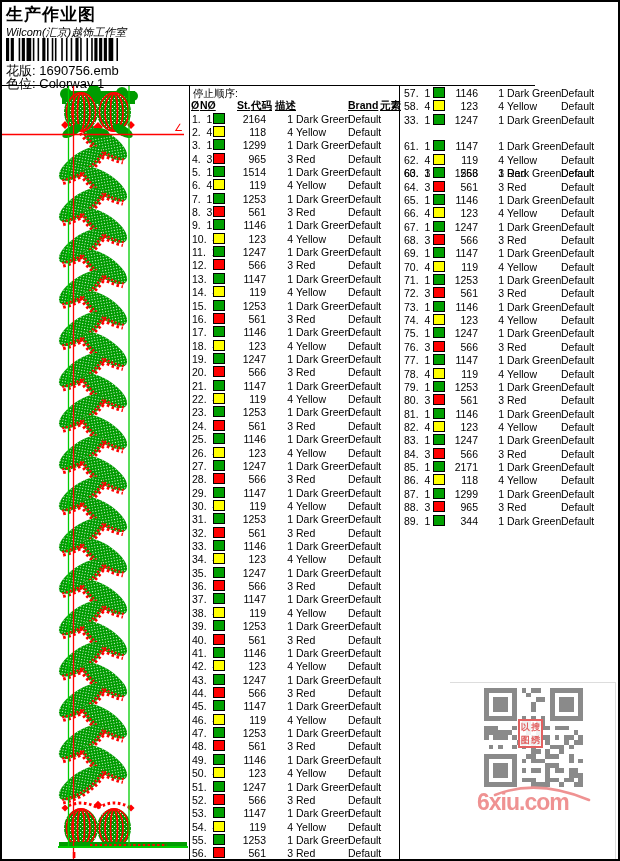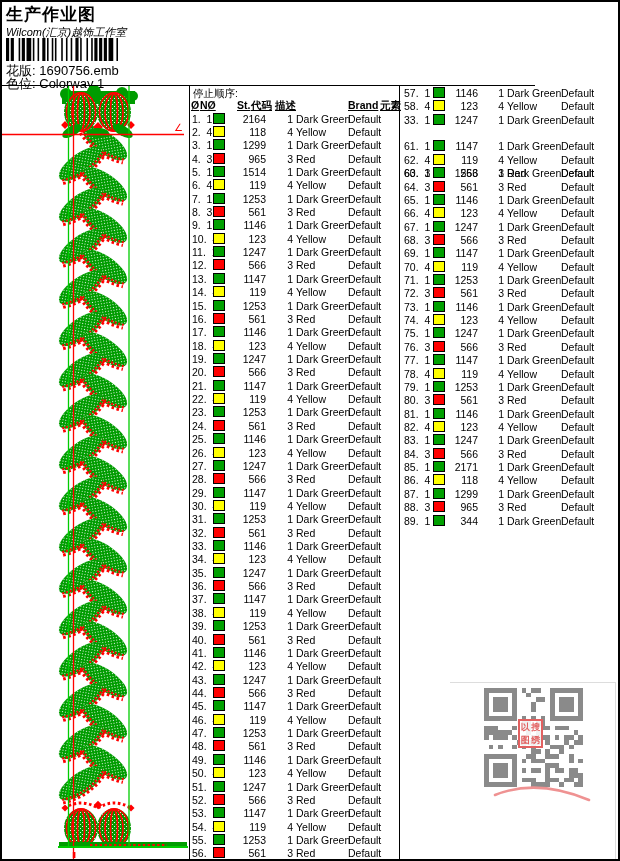--- a/index.html
+++ b/index.html
@@ -1187,17 +1187,18 @@
       <rect x="1" y="15" width="5" height="5" fill="#fff"></rect>
       <rect x="2" y="16" width="3" height="3" fill="#8a8a8a"></rect>
     </svg>
   <div class="stamp">
     <span>以</span>
     <span>搜</span>
     <span>图</span>
     <span>绣</span>
   </div>
   <div class="sitelogo">
+    <span class="txt">6xiu.com</span>
     <svg viewBox="0 0 118 34">
       <path d="M20 12 Q62 -5 114 17" fill="none" stroke="#ef9292" stroke-width="2.6" stroke-linecap="round"></path>
     </svg>
   </div>
 </div>
 
 </body></html>

